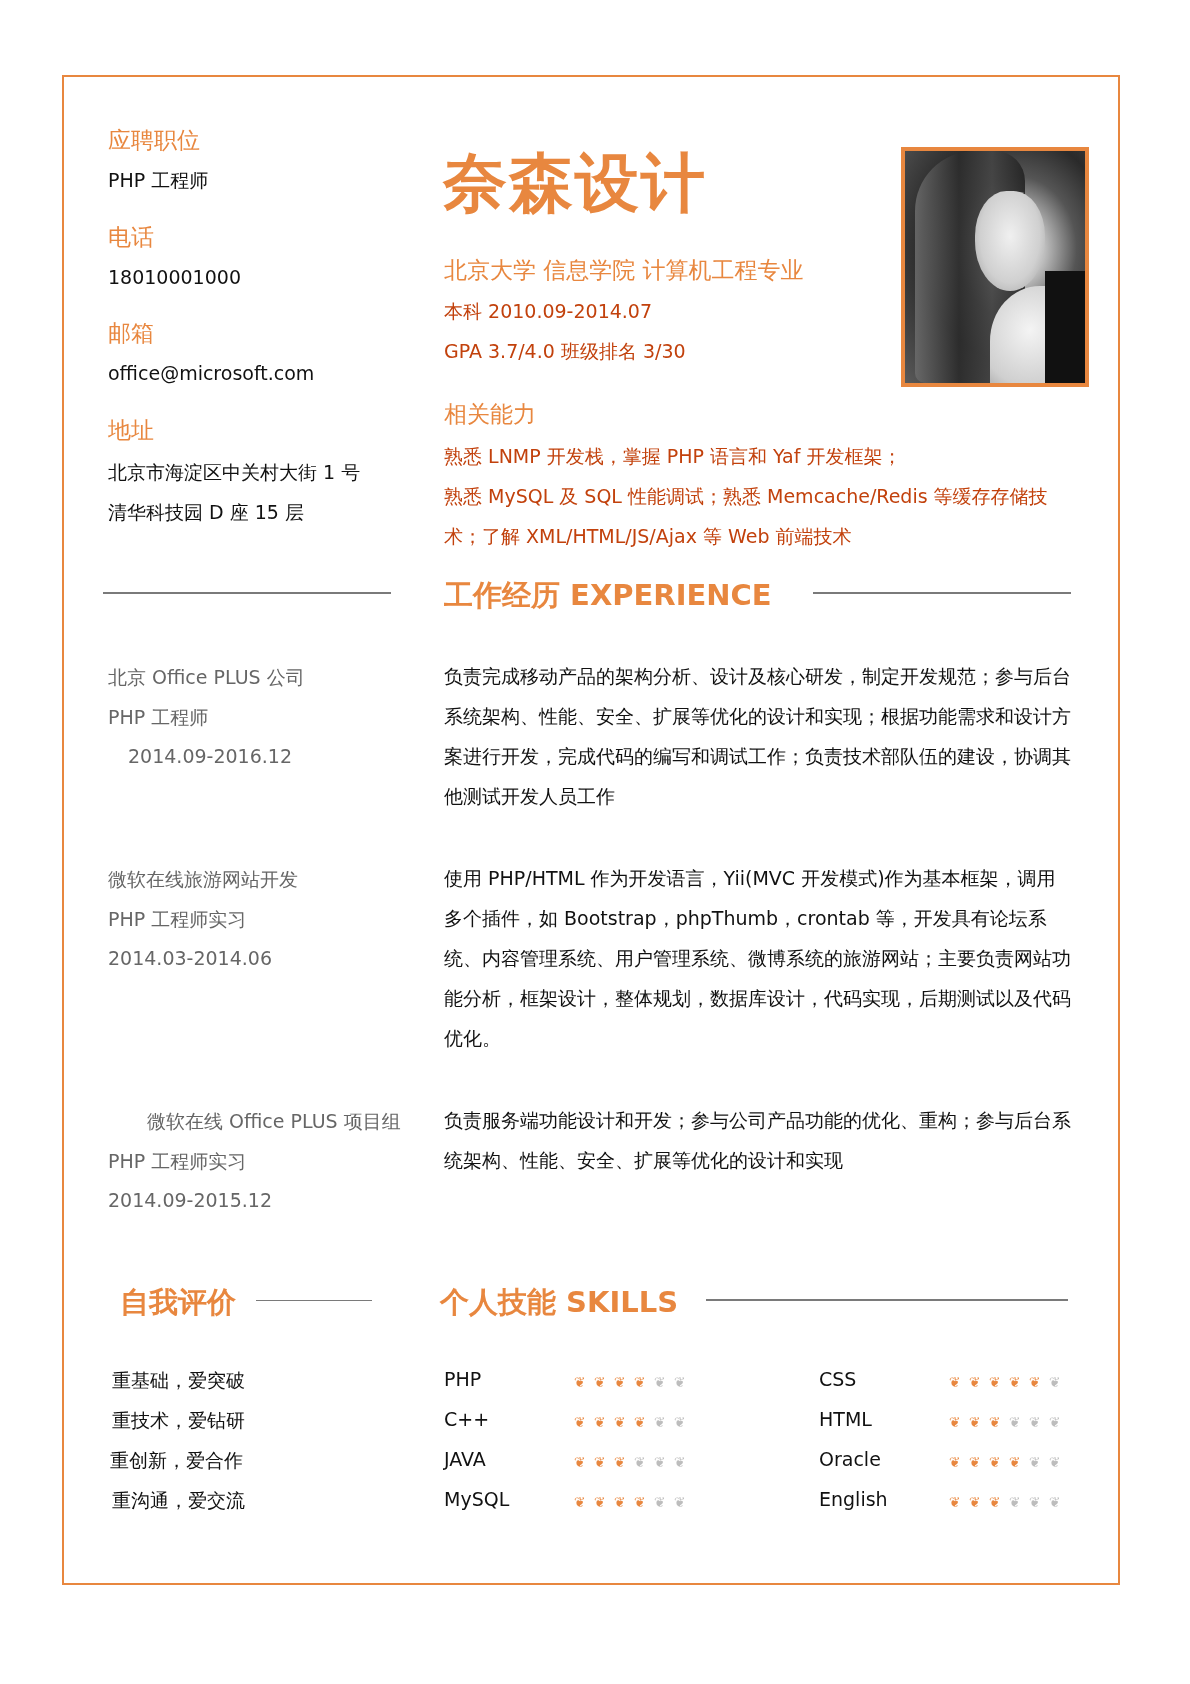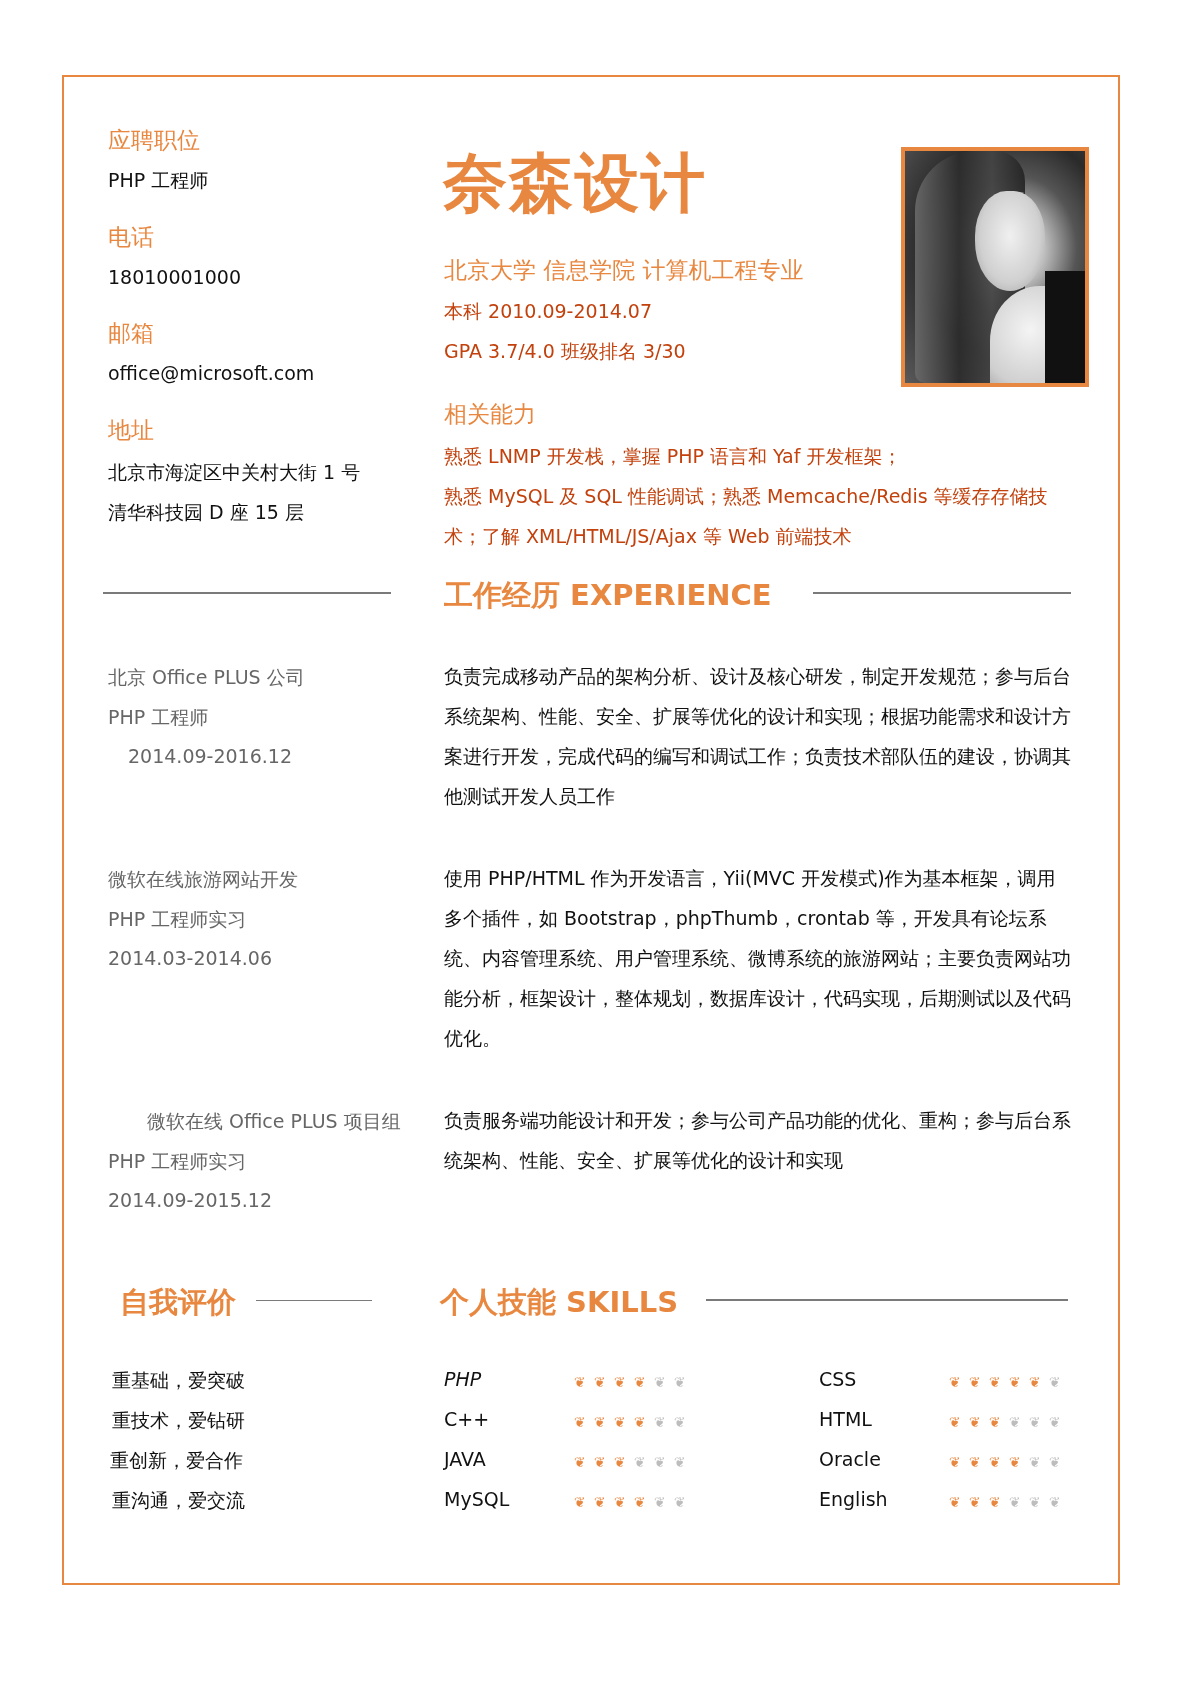--- a/index.html
+++ b/index.html
@@ -89,21 +89,21 @@
 <div class="hline" style="left:256px;top:1300px;width:116px;height:1px;"></div>
 <div class="abs self" style="left:112px;top:1368px;">重基础，爱突破</div>
 <div class="abs self" style="left:112px;top:1408px;">重技术，爱钻研</div>
 <div class="abs self" style="left:110px;top:1448px;">重创新，爱合作</div>
 <div class="abs self" style="left:112px;top:1488px;">重沟通，爱交流</div>
 
 <div class="abs sec-title" style="left:440px;top:1283px;">个人技能  SKILLS</div>
 <div class="hline" style="left:706px;top:1299px;width:362px;"></div>
 
 <div id="skills-left">
-    <div class="abs skill-name" style="left: 444px; top: 1368px; font-style: italic;">PHP</div>
+    <div class="abs skill-name" style="left: 444px; top: 1368px;">PHP</div>
     <div class="rating" style="left: 570px; top: 1374px;">
       <span class="on">❦</span>
       <span class="on">❦</span>
       <span class="on">❦</span>
       <span class="on">❦</span>
       <span class="off">❦</span>
       <span class="off">❦</span>
     </div>
     <div class="abs skill-name" style="left: 444px; top: 1408px;">C++</div>
     <div class="rating" style="left: 570px; top: 1414px;">

